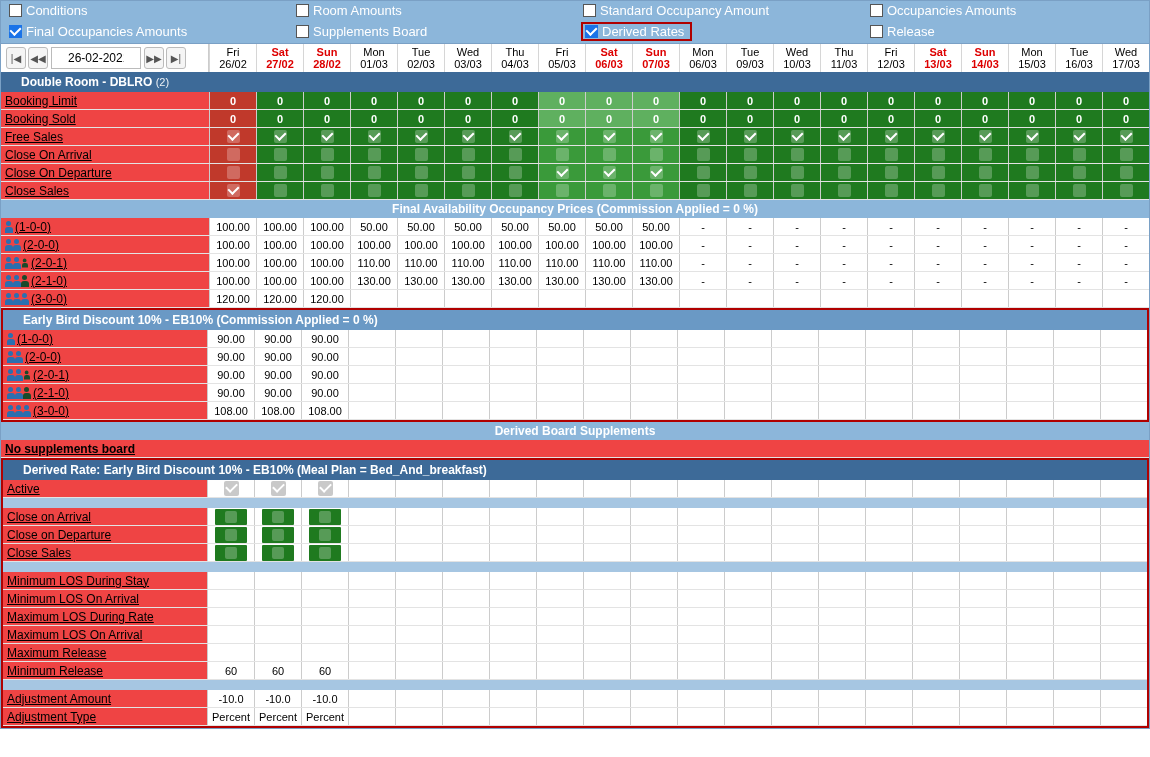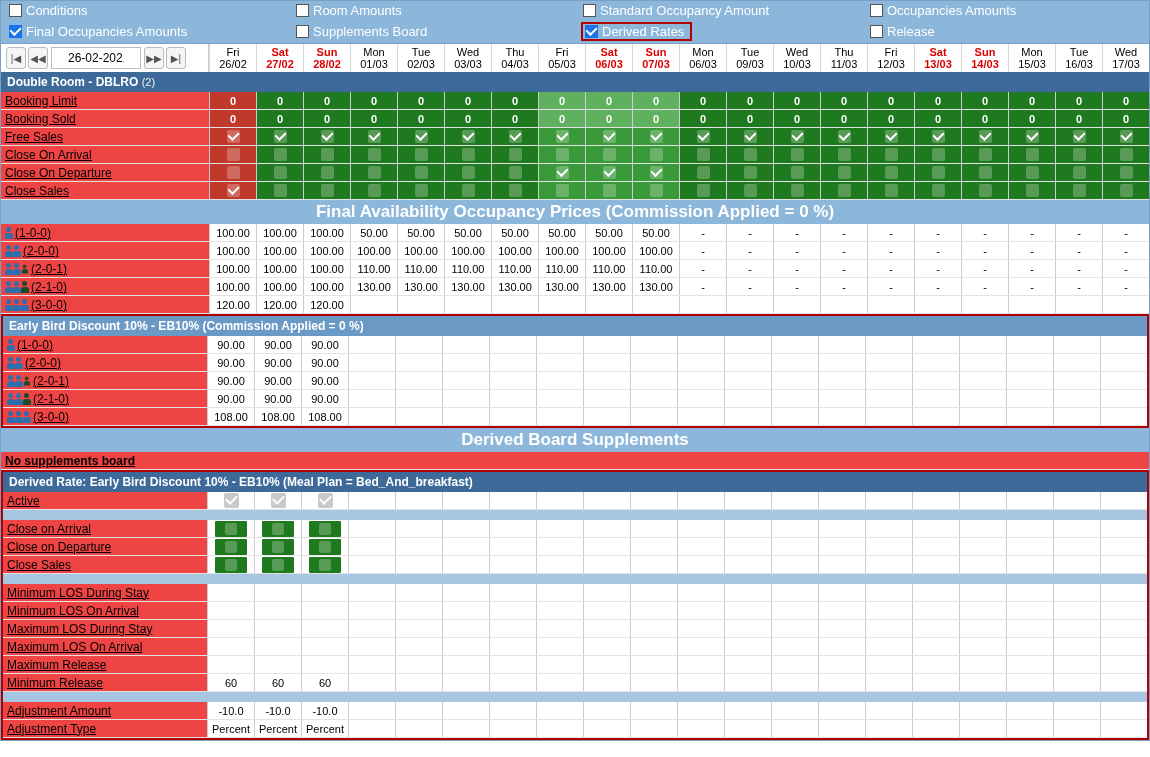--- a/index.html
+++ b/index.html
@@ -13,33 +13,33 @@
   .cb.checked::after { content:""; position:absolute; left:2px; top:-1px; width:5px; height:8px; border:solid #fff; border-width:0 2px 2px 0; transform:rotate(45deg); }
   .nav-row { display:flex; border-top:1px solid #7aa0c5; }
   .date-nav { display:flex; align-items:center; padding:2px 4px; border-right:1px solid #ccc; background:#fff; width:211px; }
   .nav-btn { width:20px; height:22px; background:#f5f5f5; border:1px solid #bbb; border-radius:3px; display:flex; align-items:center; justify-content:center; margin:0 1px; cursor:pointer; font-size:10px; color:#555; }
   .date-input { border:1px solid #bbb; height:22px; width:90px; padding:2px 16px; font-size:12px; margin:0 2px; }
   .cal-head { display:flex; flex:1;border-radius:14px; }
   .cal-col { width:47px; text-align:center; border-left:1px solid #d6d6d6; background:#fff; }
   .cal-col .dow { font-size:11px; color:#000; padding-top:2px; }
   .cal-col .dom { font-size:11px; color:#000; padding-bottom:2px; }
   .cal-col.weekend .dow, .cal-col.weekend .dom { color:#d00; font-weight:bold; }
-  .section-hdr { background:#3d6a98; color:#fff; font-weight:bold; padding:3px 6px; font-size:12px; }
+  .section-hdr { background:#3d6a98; color:#fff; font-weight:bold; padding:3px 20px; font-size:12px; }
   .section-hdr .sub { font-weight:normal; font-size:11px; opacity:.9; }
   .row { display:flex; border-bottom:1px solid #e3e3e3; min-height:18px; align-items:stretch; }
   .row-label { width:211px; padding:1px 4px; font-size:12px; background:#ef4444; display:flex; align-items:center; gap:2px;text-decoration:underline; }
   .cells { display:flex; flex:1; }
   .cell { width:47px; border-left:1px solid #ccc; text-align:center; display:flex; align-items:center; justify-content:center; font-size:11px; }
   .cell.red { background:#c0392b; color:#fff; font-weight:bold; }
   .cell.green { background:#1f7a1f; color:#fff; font-weight:bold; }
   .cell.lgreen { background:#5fb05f; color:#fff; font-weight:bold; }
   .cell.mgreen { background:#3a9a3a; color:#fff; font-weight:bold; }
   .cell .ck { width:13px; height:13px; background:rgba(255,255,255,.25); border-radius:2px; position:relative; }
   .cell .ck.on::after { content:""; position:absolute; left:3px; top:0px; width:5px; height:8px; border:solid #fff; border-width:0 2px 2px 0; transform:rotate(45deg); }
-  .band { background:#8cb6da; color:#fff; text-align:center; font-size:17px; padding:2px 0; font-weight:bold;}
+  .band { background:#8cb6da; color:#fff; text-align:center; font-size:12px; padding:2px 0; font-weight:bold;}
   .band.light { background:#a6c6e2; }
   .occ-icon { display:inline-flex; gap:0px; }
   .person { width:8px; height:12px; position:relative; }
   .person::before { content:""; position:absolute; top:0; left:1px; width:5px; height:5px; border-radius:50%; background:#2a6fb0; }
   .person::after { content:""; position:absolute; bottom:0; left:0; width:8px; height:6px; border-radius:3px 3px 0 0; background:#2a6fb0; }
   .person.child::before, .person.child::after { background:#1a4a2a; }
   .hl-red { border:2px solid #b00000; }
   .dr-cb-wrap { display:inline-flex; align-items:center; gap:4px; padding:0 6px 0 2px; }
   .grey-ck { width:15px; height:15px; background:#c9c9c9; border-radius:2px; position:relative; }
   .grey-ck.on::after { content:""; position:absolute; left:4px; top:0px; width:5px; height:9px; border:solid #fff; border-width:0 2px 2px 0; transform:rotate(45deg); }
@@ -1020,21 +1020,21 @@
           <div class="cell"></div>
           <div class="cell"></div>
           <div class="cell"></div>
           <div class="cell"></div>
           <div class="cell"></div>
           <div class="cell"></div>
           <div class="cell"></div>
         </div>
       </div>
       <div class="row">
-        <div class="row-label">Maximum LOS During Stay</div>
+        <div class="row-label">Maximum LOS During Rate</div>
         <div class="cells">
           <div class="cell"></div>
           <div class="cell"></div>
           <div class="cell"></div>
           <div class="cell"></div>
           <div class="cell"></div>
           <div class="cell"></div>
           <div class="cell"></div>
           <div class="cell"></div>
           <div class="cell"></div>

